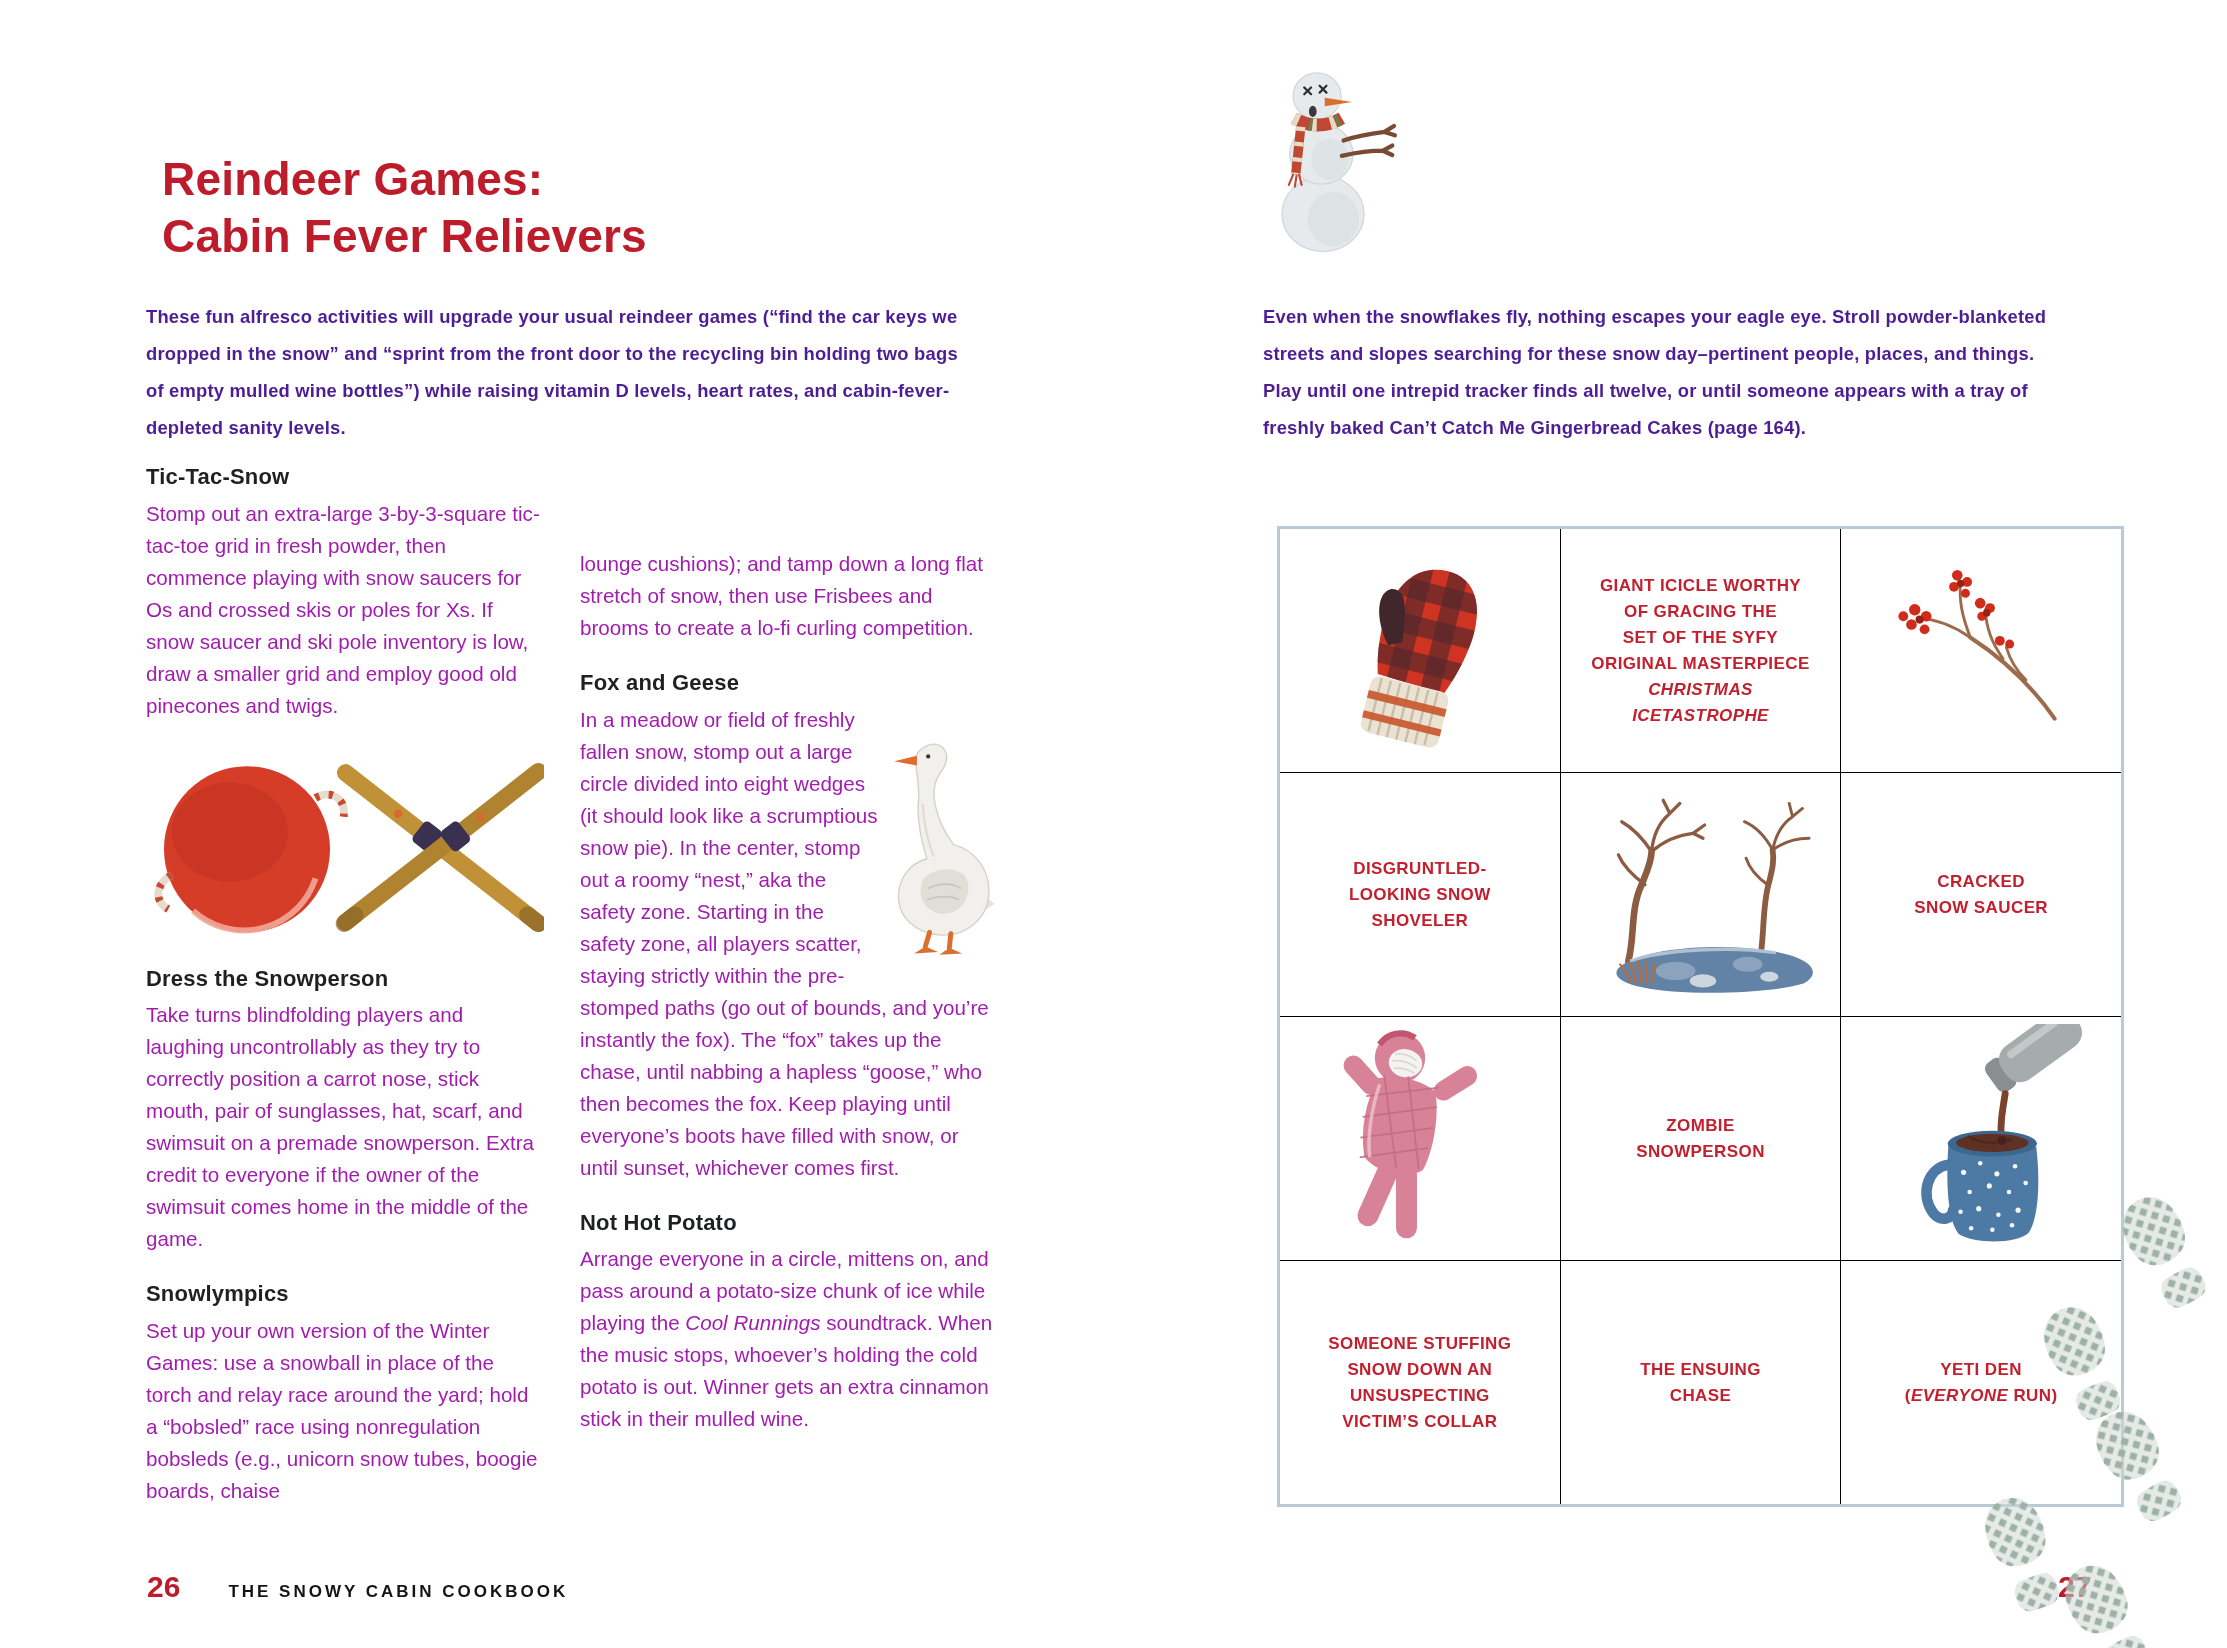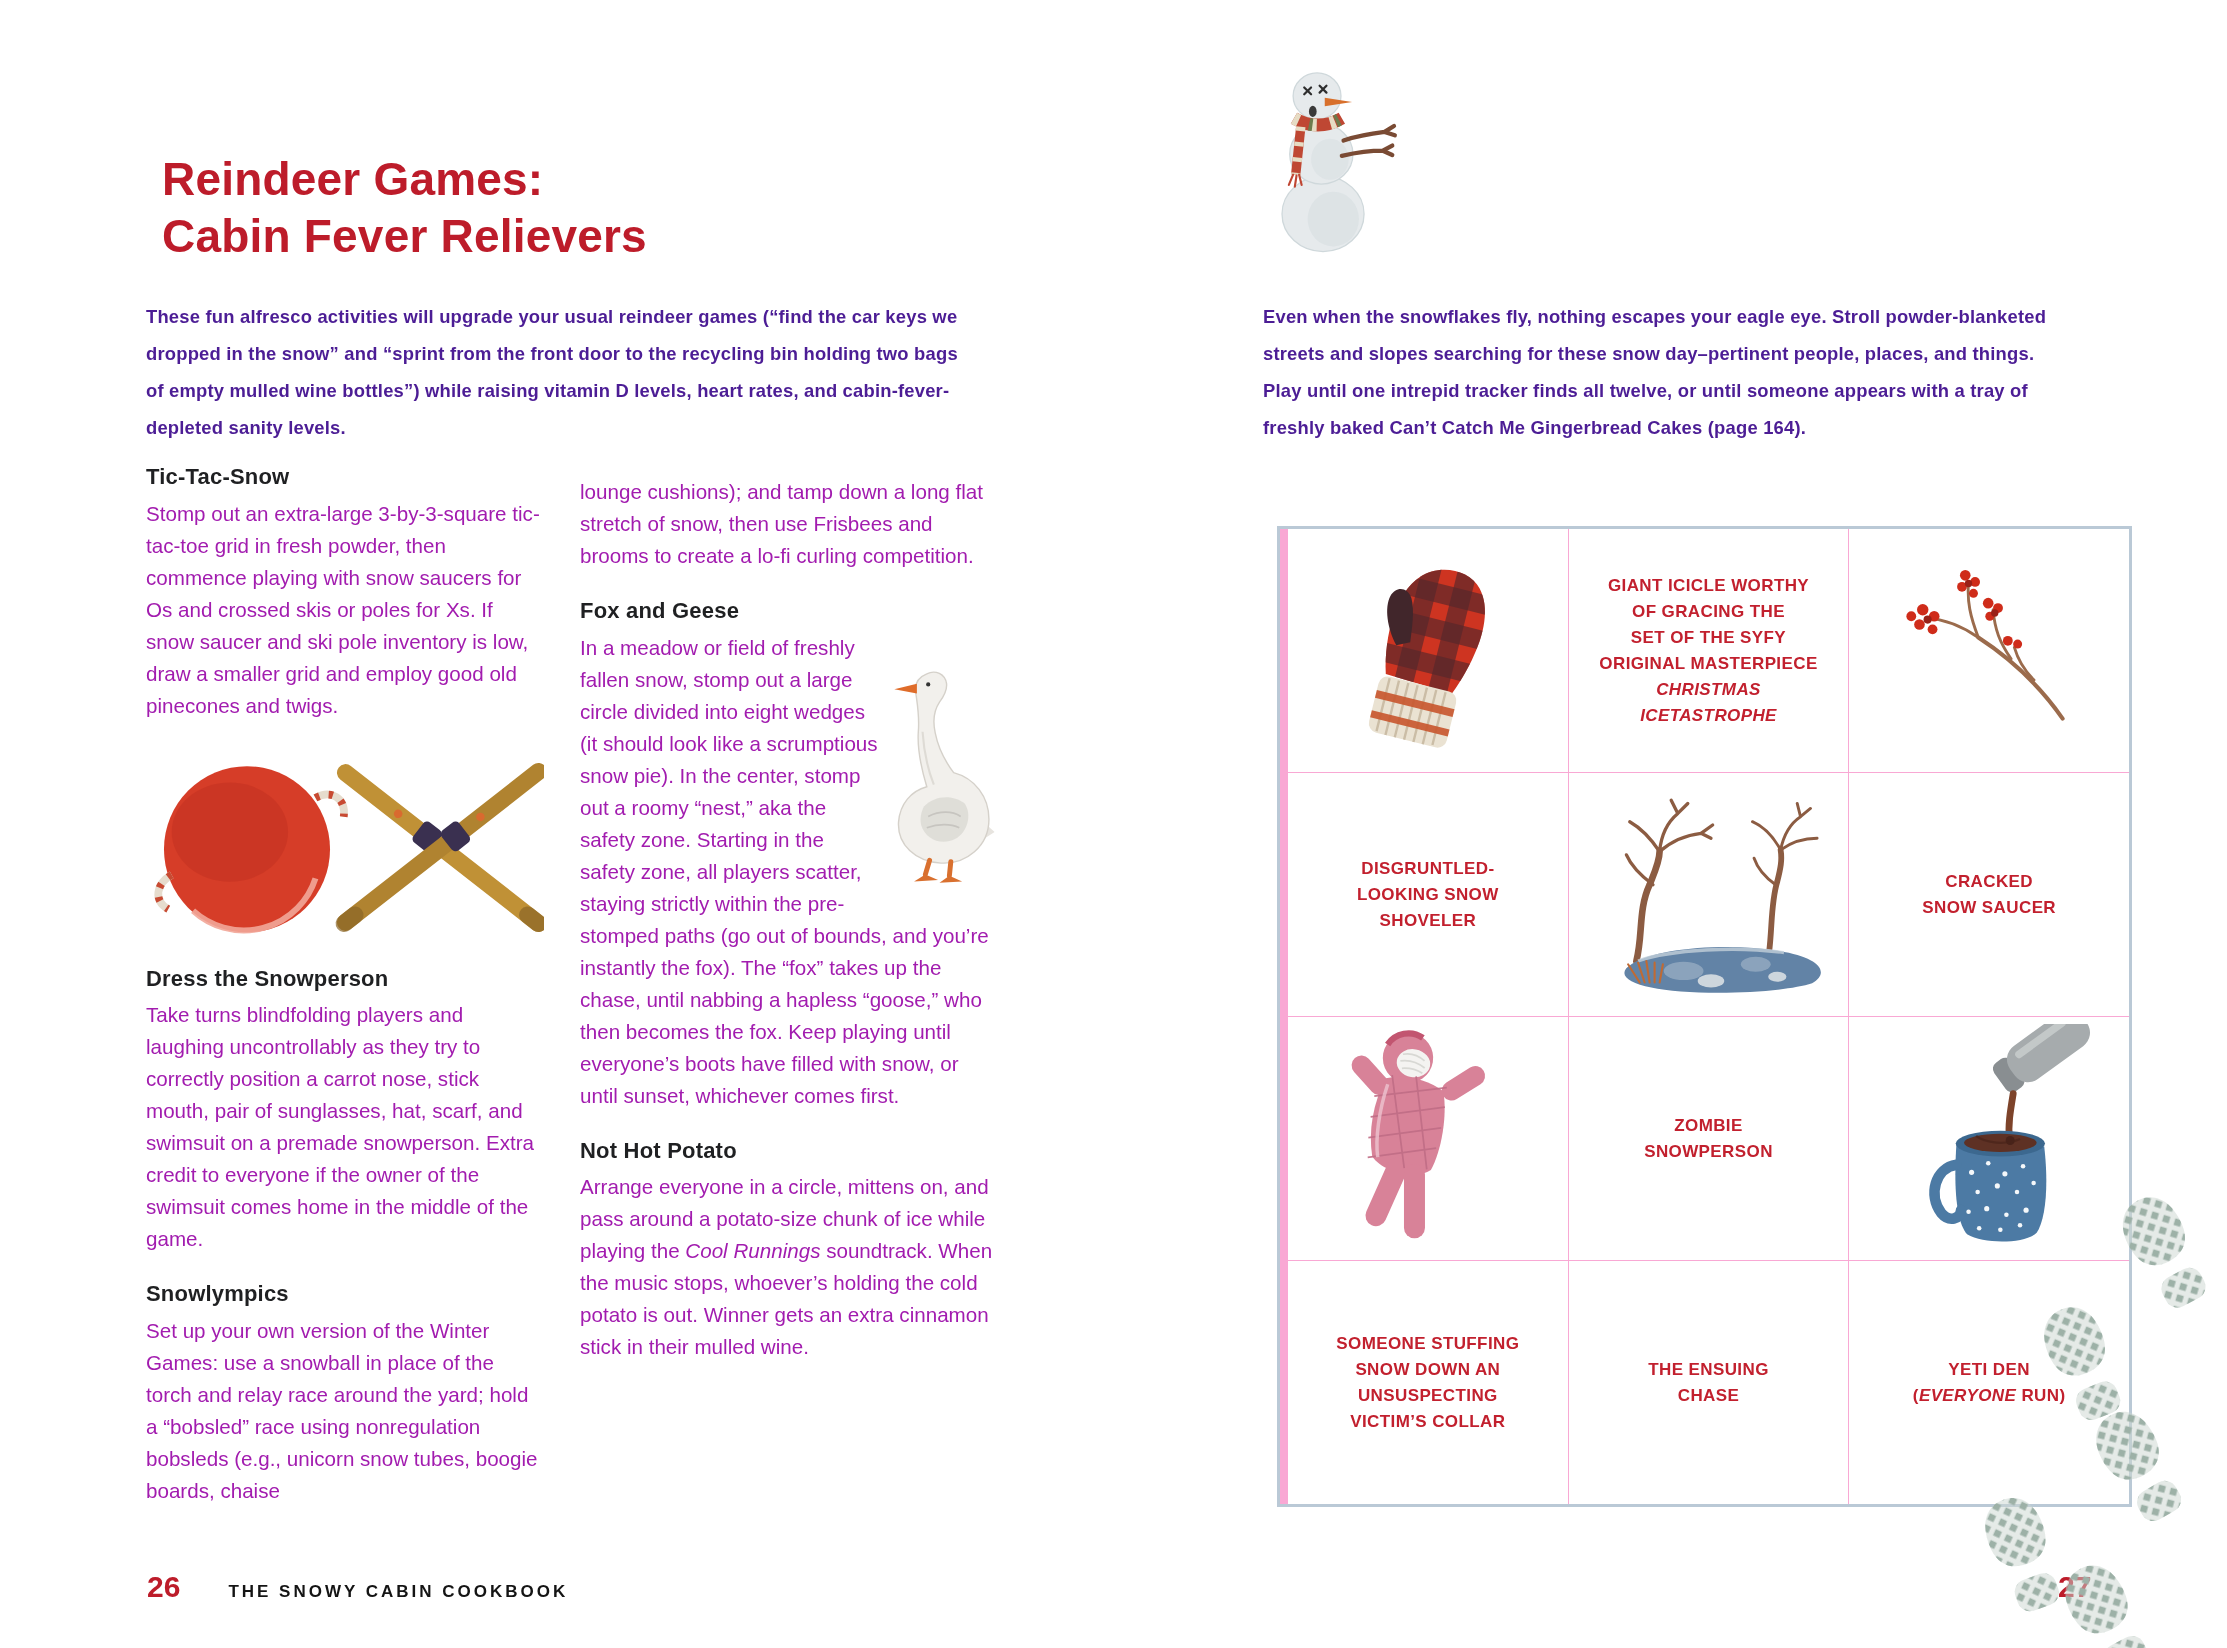--- a/index.html
+++ b/index.html
@@ -13,21 +13,21 @@
   .page-right { left:1114px; }
 
   .title { position:absolute; color:#bd1c2a; font-size:46px; line-height:57px; font-weight:700; letter-spacing:0.2px; }
   .title .tline { display:block;margin-left:16px; }
 
   .intro { position:absolute; font-weight:700; color:#4c1d95; font-size:18.4px; line-height:37px; width:822px; letter-spacing:0.2px; }
 
   .lp-title { left:146px; top:120px; }
   .lp-intro { left:146px; top:280px; }
 
-  .cols { position:absolute; left:146px; top:464px; width:850px; display:flex; }
+  .cols { position:absolute; left:146px; top:464px; width:850px; display:flex;align-items:center; }
   .col { }
   .col1 { width:398px; }
   .col2 { width:416px; margin-left:36px; padding-top:12px; }
   .shead { font-size:22px; font-weight:700; color:#1f2022; margin:19px 0 7.7px 0; letter-spacing:0.2px; }
   .col > .shead:first-child, .col > .cont:first-child { margin-top:0; }
   .body { font-size:20.6px; line-height:32px; color:#a21caf; margin:0 0 26px 0; }
   .body i { font-style:italic; }
 
   .saucer-illo { width:398px; height:199px; margin:10.3px 0 19px 0; }
   .goose-float { float:right; width:113px; height:257px; margin:3.4px 0 5.1px 5.1px; }
@@ -35,23 +35,23 @@
   .lp-footer { position:absolute; left:147px; top:1570px; display:flex; align-items:baseline; }
   .pnum { color:#bd1c2a; font-weight:700; font-size:30px; }
   .ftitle { margin-left:48px; font-weight:700; font-size:17px; letter-spacing:3px; color:#141414; }
 
   .rp-snowman { position:absolute; left:156px; top:55px; width:130px; height:200px; }
   .rp-title { left:319px; top:120px; }
   .rp-intro { left:149px; top:280px; width:814px; }
 
   .hunt-grid {
     position:absolute; left:163px; top:526px; width:841px; height:975px;
-    border:3.4px solid #bac9d6; background:#f9a8d4;
+    border:3.4px solid #bac9d6; background:#000000;
     display:grid; grid-template-columns:repeat(3,1fr); grid-template-rows:repeat(4,1fr);
-    gap:1px; z-index:1;padding-left:8px;
+    gap:1px; z-index:1;
   }
   .gcell { background:#ffffff; display:flex; align-items:center; justify-content:center; overflow:hidden; }
   .cap { font-weight:700; font-size:17px; line-height:26px; color:#c2202e; text-align:center; letter-spacing:0.4px; }
   .cap .ln { display:block; }
   .cap em { font-style:italic; }
 
   .bootprints { position:absolute; left:840px; top:1169px; width:274px; height:480px; z-index:3; }
   .rp-footer { position:absolute; left:944px; top:1570px; }
 </style>
 </head>

